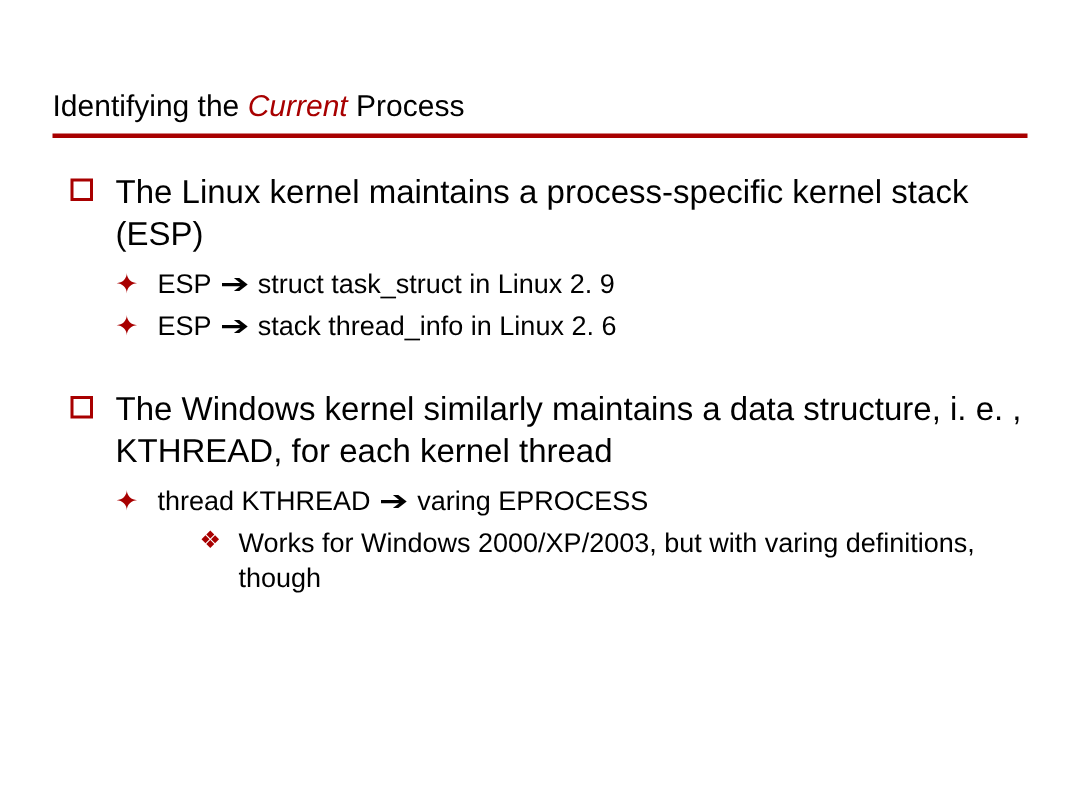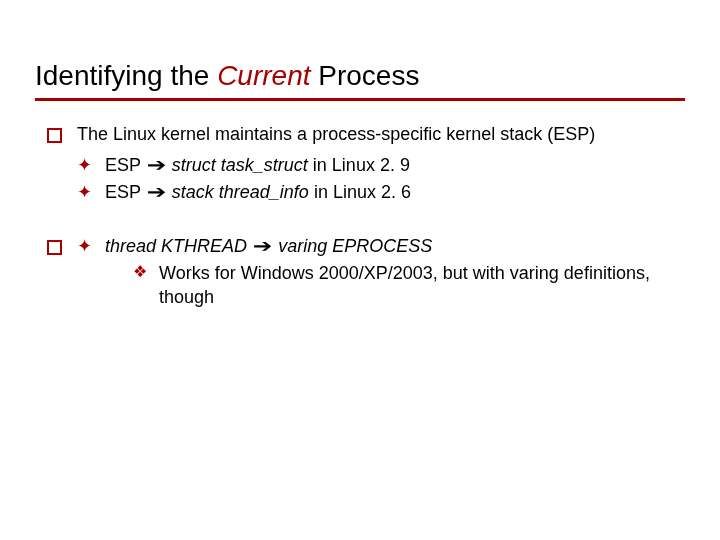--- a/index.html
+++ b/index.html
@@ -6,36 +6,36 @@
   body {
     width: 720px;
     height: 540px;
     background: #fff;
     font-family: Verdana, Geneva, sans-serif;
     padding: 60px 35px 35px 35px;
     color: #000;
   }
   .title {
     font-family: Verdana, Geneva, sans-serif;
-    font-size: 28px;
+    font-size: 20px;
     font-weight: normal;
     padding-bottom: 6px;
     border-bottom: 3px solid #a80000;
     margin-bottom: 22px;
   }
   .title .italic-red {
     font-style: italic;
     color: #a80000;
   }
   .level1 {
     margin-top: 12px;
     margin-left: 12px;
     padding-left: 30px;
     position: relative;
-    font-size: 18px;
+    font-size: 22px;
     line-height: 1.28;
   }
   .level1 .bullet-box {
     position: absolute;
     left: 0;
     top: 5px;
     width: 15px;
     height: 15px;
     border: 2px solid #a80000;
     background: #fff;
@@ -69,21 +69,21 @@
     top: 0;
     color: #a80000;
     font-size: 16px;
   }
   .arrow {
     font-family: Arial, sans-serif;
     display: inline-block;
     transform: scaleX(1.3);
     margin: 0 3px;
   }
-  .ital { font-style: italic; }
+  .ital { }
   .gap { margin-top: 30px; }
   .gap2 { margin-top: 8px; }
 </style>
 </head>
 <body>
 
 <h1 class="title">
   <span>Identifying the </span><span class="italic-red">Current</span><span> Process</span>
 </h1>
 
@@ -97,20 +97,21 @@
   <span>ESP </span><span class="arrow">➔</span><span class="ital"> struct task_struct </span><span>in Linux 2. 9</span>
 </div>
 
 <div class="level2">
   <span class="bullet-star">✦</span>
   <span>ESP </span><span class="arrow">➔</span><span class="ital"> stack thread_info </span><span>in Linux 2. 6</span>
 </div>
 
 <div class="level1 gap">
   <span class="bullet-box"></span>
+  <span>The Windows kernel similarly maintains a data structure, i. e. , KTHREAD, for each kernel thread</span>
 </div>
 
 <div class="level2 gap2">
   <span class="bullet-star">✦</span>
   <span class="ital">thread KTHREAD </span><span class="arrow">➔</span><span class="ital"> varing EPROCESS</span>
 </div>
 
 <div class="level3">
   <span class="bullet-diamond">❖</span>
   <span>Works for Windows 2000/XP/2003, but with varing definitions, though</span>

